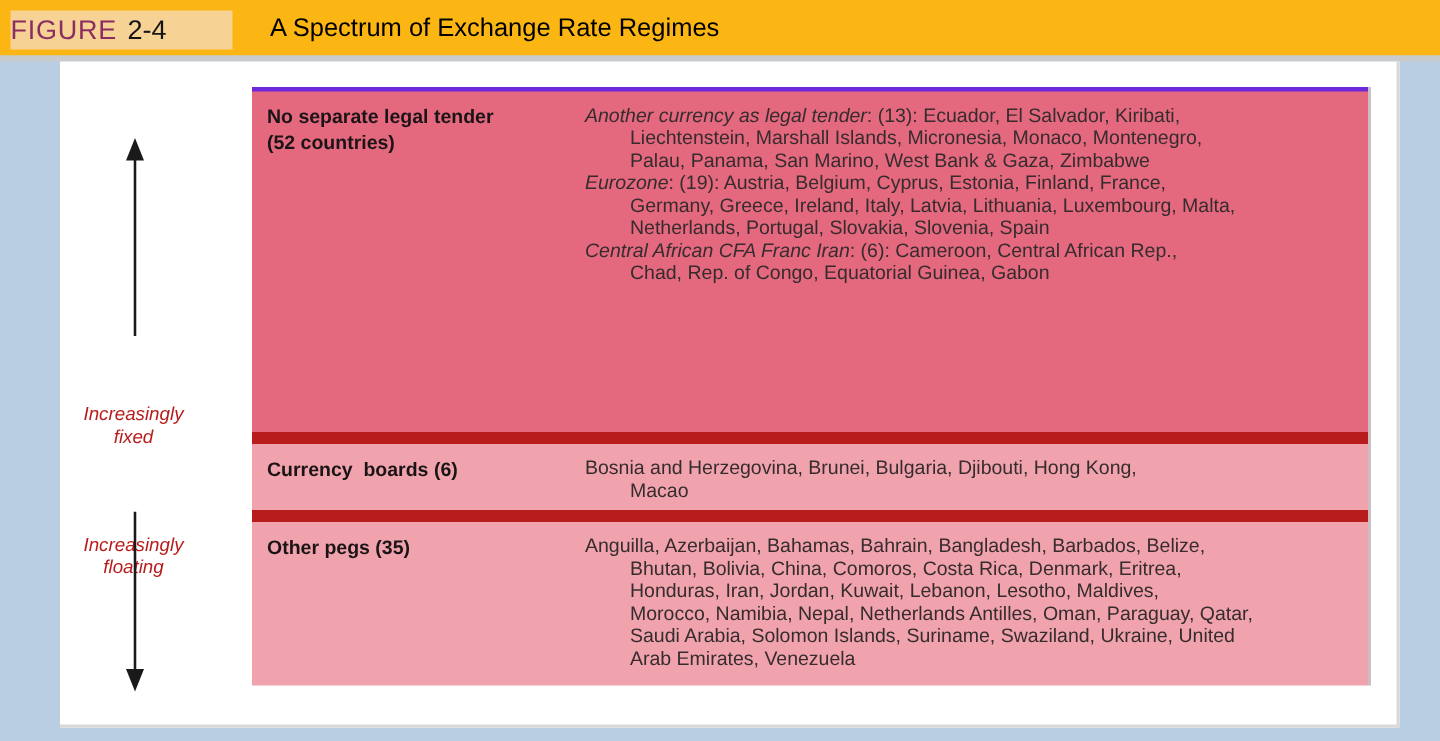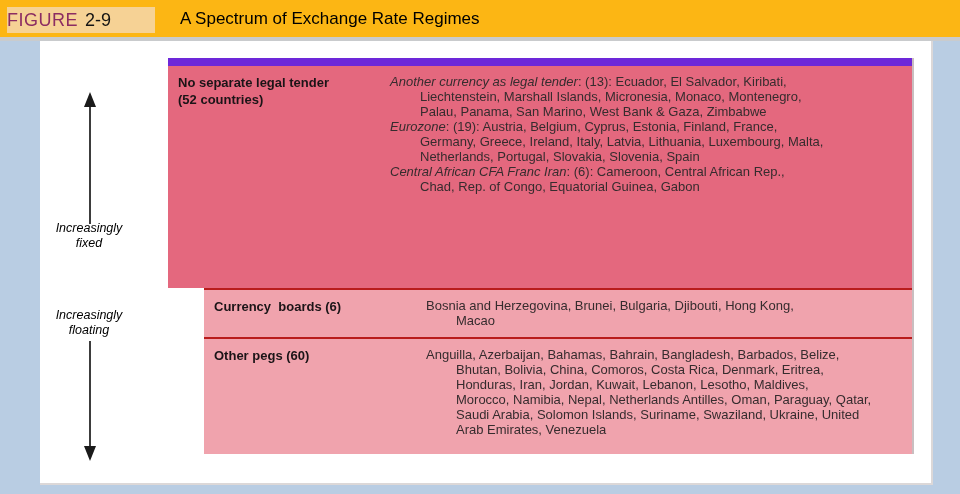--- a/index.html
+++ b/index.html
@@ -30,56 +30,57 @@
     border-right:2px solid #DCD8D8; border-bottom:2px solid #DCD8D8;
   }
 
   
   .axis { position:absolute; left:0; top:0; width:128px; height:100%; }
   .axis svg { position:absolute; left:41px; }
   .arrow-up   { top:50px; }
   .arrow-down { top:300px; }
   .axis-label {
     position:absolute; left:-6px; width:110px; text-align:center;
-    font-style:italic; font-size:12.5px; line-height:15px; color:#000000;
+    font-style:italic; font-size:12.5px; line-height:15px; color:#b91c1c;
     white-space:pre-wrap;
+    margin-top:48px;
   }
   .label-fixed    { top:180px; }
   .label-floating { top:267px; }
 
   
   .boxes {
     position:absolute; left:128px; top:17px; width:744px;
     border-right:2px solid #C9BEC0;
   }
   .box { display:flex; box-sizing:border-box; }
-  .box.dark  { background:#E4687E; border-top:8px solid #6d28d9; min-height:230px; }
+  .box.dark  { background:#E4687E; border-top:3px solid #6d28d9; min-height:230px; }
   .box.light { background:#F0A3AD; }
   .box-2 { min-height:49px; }
   .box-3 { min-height:117px; }
-  .box + .box { border-top:2px solid #b91c1c;margin-left:36px; }
+  .box + .box { border-top:8px solid #b91c1c; }
   .box-label {
     flex:0 0 222px; box-sizing:border-box; padding:8px 22px 6px 10px;
     font-weight:bold; font-size:13px; line-height:17px; color:#1B1417;
     white-space:pre-wrap;
   }
   .box-text {
     flex:1; padding:8px 8px 6px 0;
     font-size:13px; line-height:15px; color:#362C2E;
   }
   .entry { margin:0; padding-left:30px; text-indent:-30px; white-space:pre-wrap; }
   .entry i { font-style:italic; }
 </style>
 </head>
 <body>
 
 <div class="header">
   <div class="fig-badge">
     <span class="fig-word">FIGURE</span>
-    <span class="fig-num">2-9</span>
+    <span class="fig-num">2-4</span>
   </div>
   <div class="fig-title">A Spectrum of Exchange Rate Regimes</div>
 </div>
 <div class="gray-rule"></div>
 
 <div class="panel">
 
   <div class="axis">
     <svg class="arrow-up" width="18" height="135" viewBox="0 0 18 135">
       <polygon points="9,1 3,16 15,16" fill="#1A1A1A"></polygon>
@@ -114,21 +115,21 @@
 
     <section class="box light box-2">
       <div class="box-label">Currency  boards (6)</div>
       <div class="box-text">
         <p class="entry"><span>Bosnia and Herzegovina, Brunei, Bulgaria, Djibouti, Hong Kong,
 Macao</span></p>
       </div>
     </section>
 
     <section class="box light box-3">
-      <div class="box-label">Other pegs (60)</div>
+      <div class="box-label">Other pegs (35)</div>
       <div class="box-text">
         <p class="entry"><span>Anguilla, Azerbaijan, Bahamas, Bahrain, Bangladesh, Barbados, Belize,
 Bhutan, Bolivia, China, Comoros, Costa Rica, Denmark, Eritrea,
 Honduras, Iran, Jordan, Kuwait, Lebanon, Lesotho, Maldives,
 Morocco, Namibia, Nepal, Netherlands Antilles, Oman, Paraguay, Qatar,
 Saudi Arabia, Solomon Islands, Suriname, Swaziland, Ukraine, United
 Arab Emirates, Venezuela</span></p>
       </div>
     </section>
 

